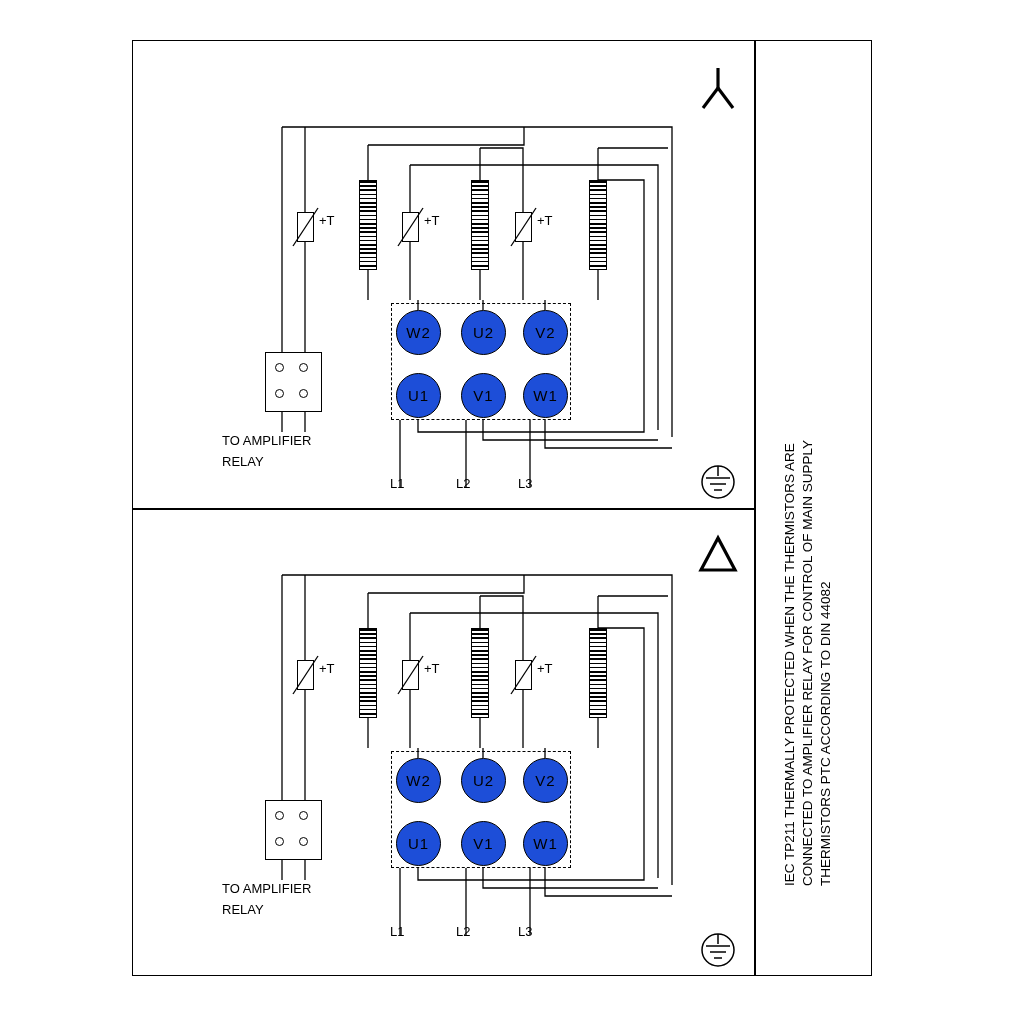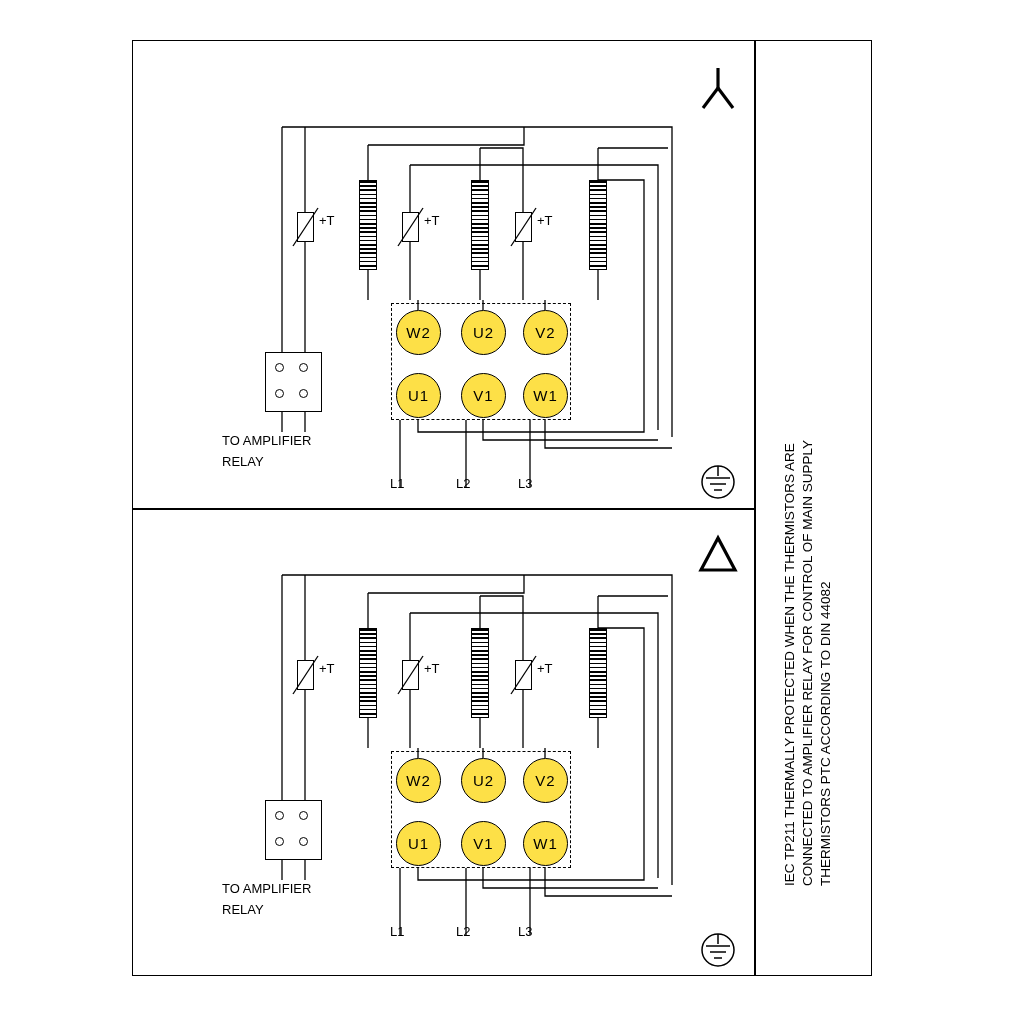--- a/index.html
+++ b/index.html
@@ -34,21 +34,21 @@
     position: absolute;
     font-size: 13px;
     line-height: 15px;
     white-space: pre;
   }
   .term-circle {
     position: absolute;
     border: 1.4px solid #000;
     border-radius: 50%;
     box-sizing: border-box;
-    background: #fde047;
+    background: #1d4ed8;
     display: flex;
     align-items: center;
     justify-content: center;
     font-size: 15px;
     letter-spacing: 1px;
   }
   .dashbox {
     position: absolute;
     border: 1.2px dashed #000;
     box-sizing: border-box;

